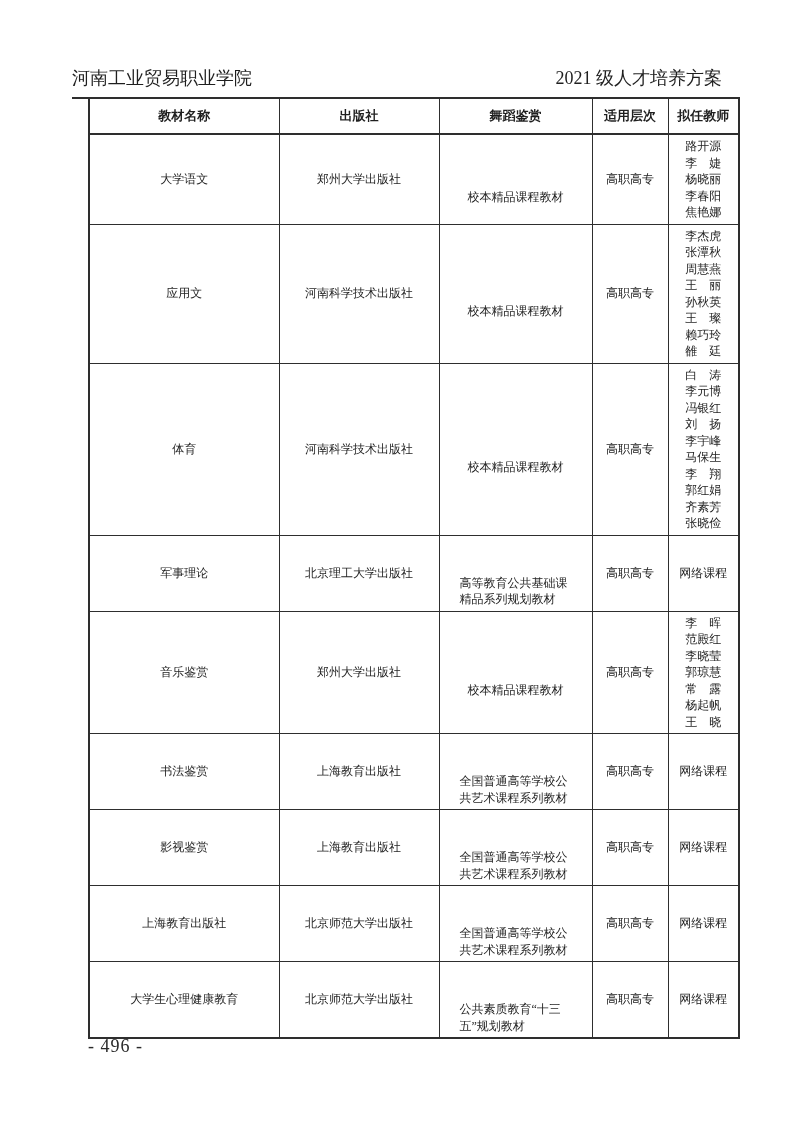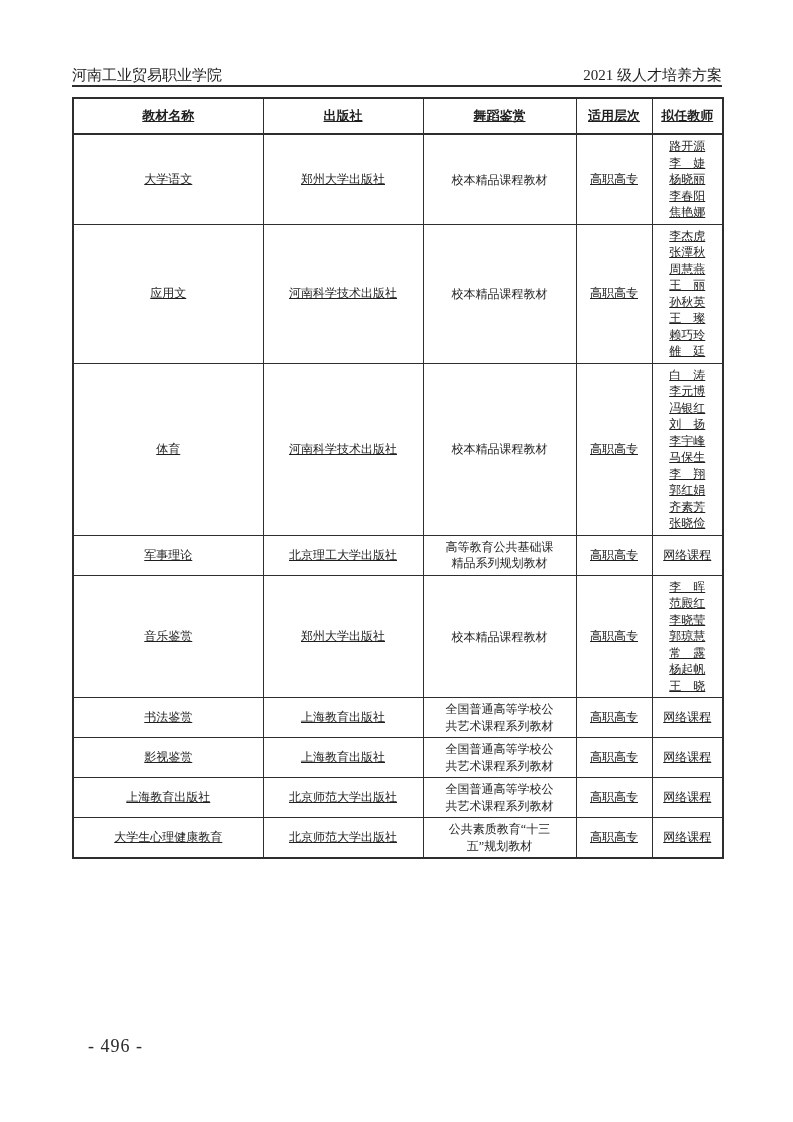--- a/index.html
+++ b/index.html
@@ -13,55 +13,56 @@
     overflow: hidden;
   }
   .page-header {
     position: absolute;
     top: 66px;
     left: 72px;
     width: 650px;
     display: flex;
     justify-content: space-between;
     align-items: flex-end;
-    font-size: 15px;
+    font-size: 18px;
+    padding-bottom: 7px;
     border-bottom: 2px solid #2e2e2e;
   }
   table.textbook-table {
     position: absolute;
     top: 97px;
-    left: 72px;
+    left: 88px;
     width: 650px;
     border-collapse: collapse;
     table-layout: fixed;
     font-size: 12px;
     line-height: 16.5px;
-    text-decoration: underline;
   }
   table.textbook-table th,
   table.textbook-table td {
     border: 1px solid #2e2e2e;
     text-align: center;
     vertical-align: middle;
     padding: 3px 2px;
     overflow: hidden;
   }
   table.textbook-table { border: 2px solid #2e2e2e; }
   table.textbook-table thead th {
     font-size: 13px;
     font-weight: bold;
     height: 30px;
     border-bottom: 2px solid #2e2e2e;
     padding: 2px;
   }
   td.cell-level .level-text {
     display: inline-block;
     max-width: 112px;
-    text-align: center;
+    text-align: left;
     vertical-align: middle;
+    margin-top: 36px;
   }
   .teacher-line { white-space: pre; }
   .page-footer {
     position: absolute;
     top: 1036px;
     left: 88px;
     font-size: 18px;
     letter-spacing: 1px;
     color: #2a2a2a;
   }

